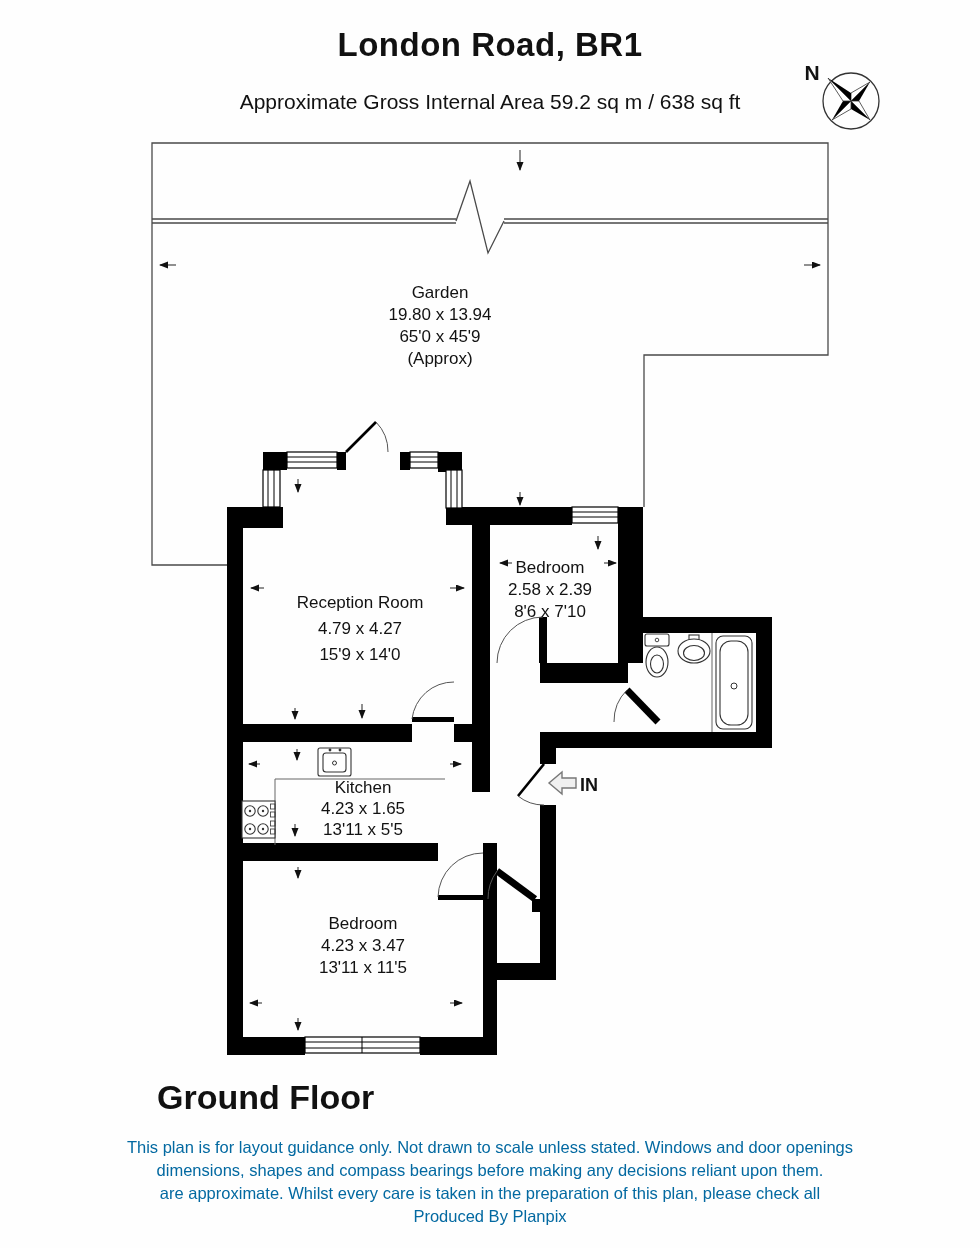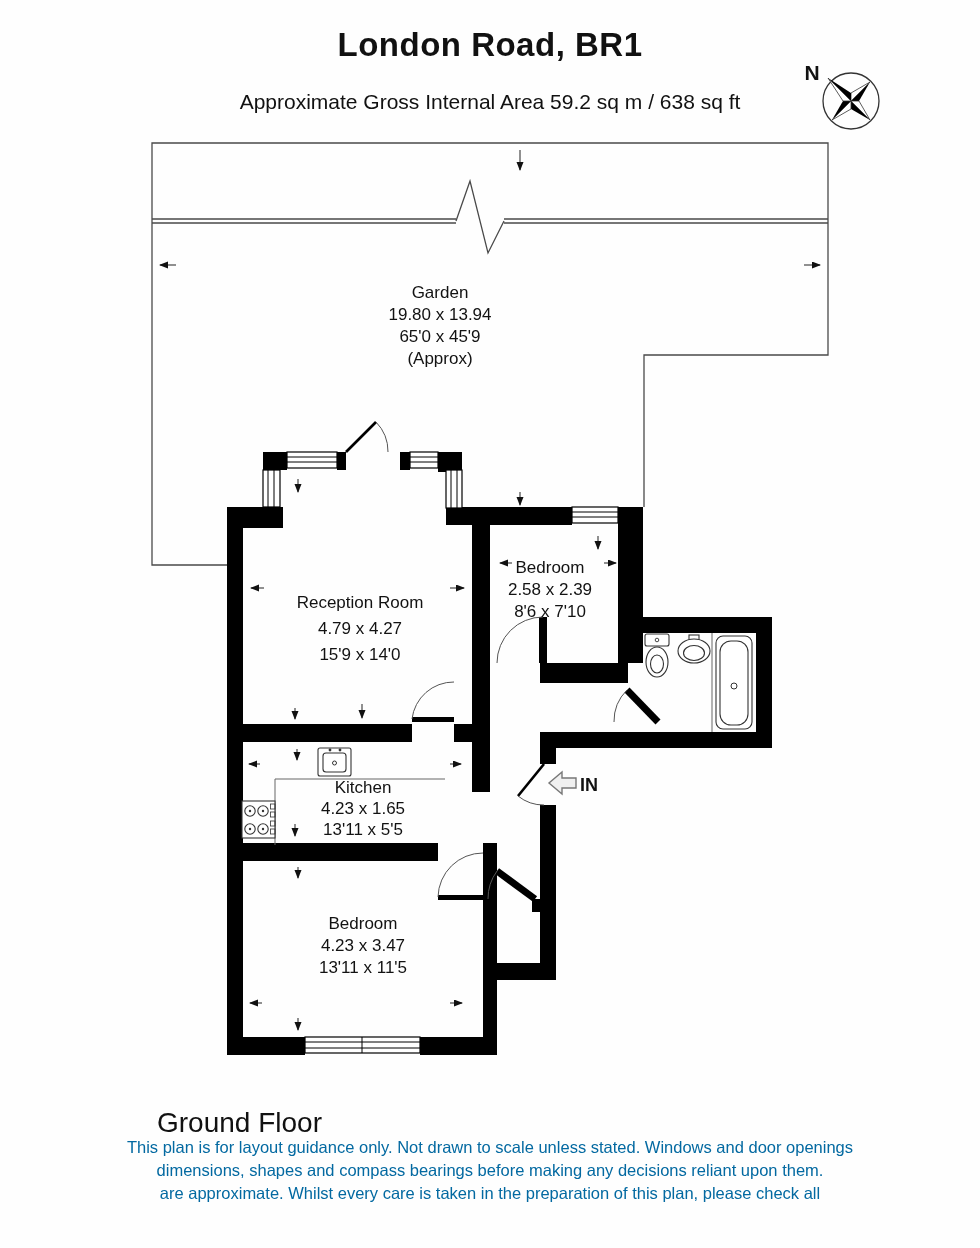--- a/index.html
+++ b/index.html
@@ -1,21 +1,21 @@
 <!DOCTYPE html>
 <html><head>
 <meta charset="utf-8">
 <style>
   html,body{margin:0;padding:0;background:#ffffff;}
   #page{position:relative;width:980px;height:1248px;background:#fefefe;overflow:hidden;
         font-family:"Liberation Sans",sans-serif;color:#111;}
   .hdr-title{position:absolute;left:0;top:26px;width:980px;text-align:center;
              font-size:33px;font-weight:bold;letter-spacing:.5px;}
   .hdr-sub{position:absolute;left:0;top:82px;width:980px;text-align:center;font-size:21px;margin-top:8px;}
-  .floor-label{position:absolute;left:157px;top:1107px;font-size:28px;font-weight:normal;}
+  .floor-label{position:absolute;left:157px;top:1078px;font-size:34px;font-weight:bold;}
   .disc{position:absolute;left:0;top:1136px;width:980px;text-align:center;
         font-size:16.5px;line-height:23px;color:#0369a1;}
   svg{position:absolute;left:0;top:0;}
   svg text{font-family:"Liberation Sans",sans-serif;fill:#121212;}
   .room-name,.room-dim{font-size:17px;}
   .in-label{font-size:18px;font-weight:bold;}
   .n-label{font-size:21px;font-weight:bold;}
   .wall{fill:#000;}
   .winline{stroke:#000;stroke-width:1;}
   .thin{stroke:#4a4a4a;stroke-width:1.3;fill:none;}
@@ -265,15 +265,16 @@
       <text class="n-label" x="812" y="80" text-anchor="middle">N</text>
     </g>
   </svg>
 
   <div class="floor-label">Ground Floor</div>
 
   <div class="disc">
     <div>This plan is for layout guidance only. Not drawn to scale unless stated. Windows and door openings</div>
     <div>dimensions, shapes and compass bearings before making any decisions reliant upon them.</div>
     <div>are approximate. Whilst every care is taken in the preparation of this plan, please check all</div>
+    <div>Produced By Planpix</div>
   </div>
 
 </div>
 
 </body></html>

